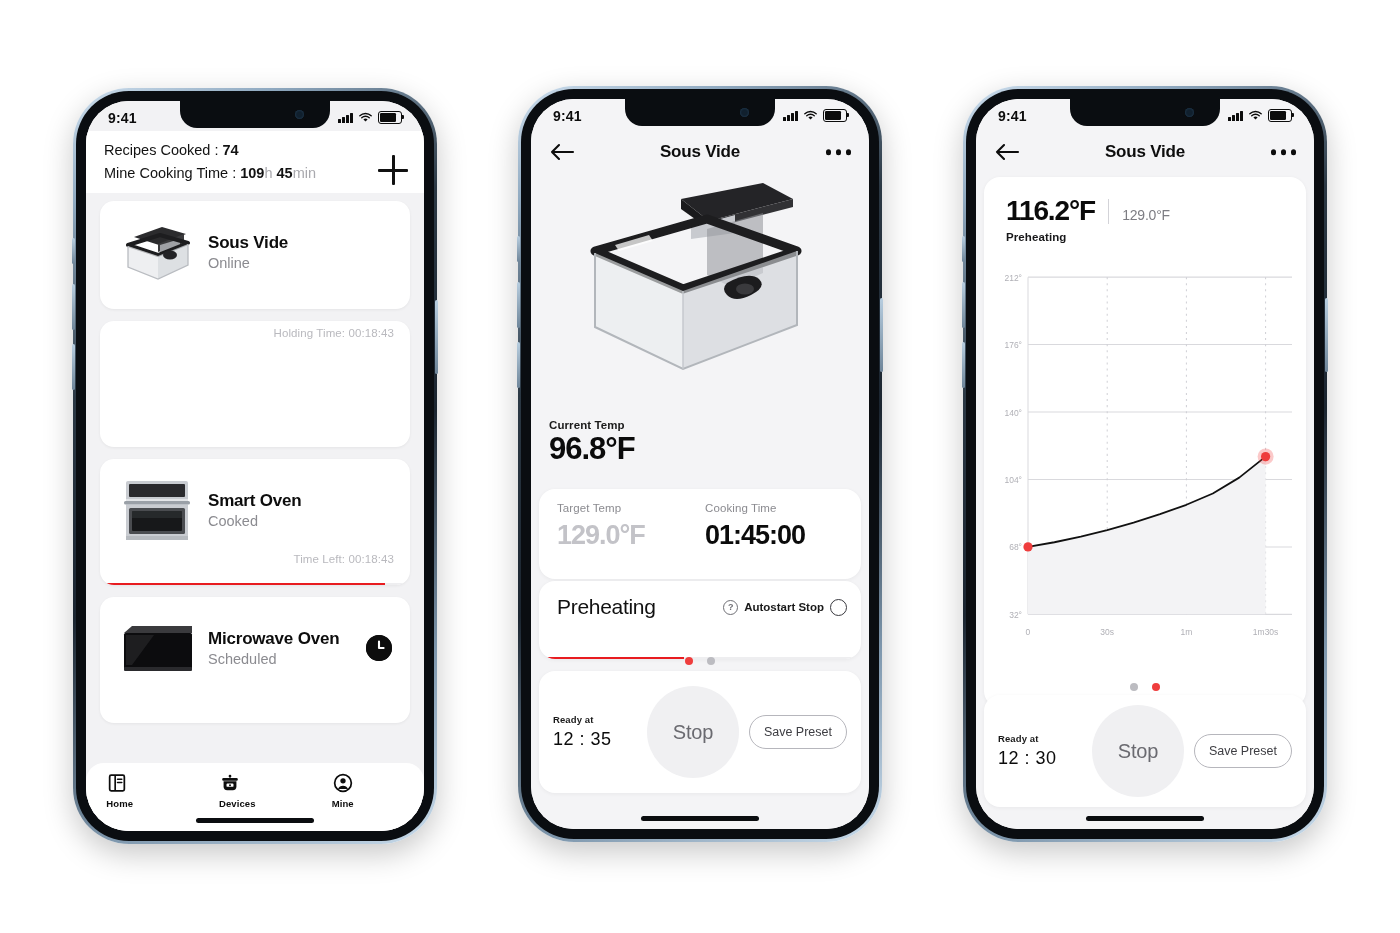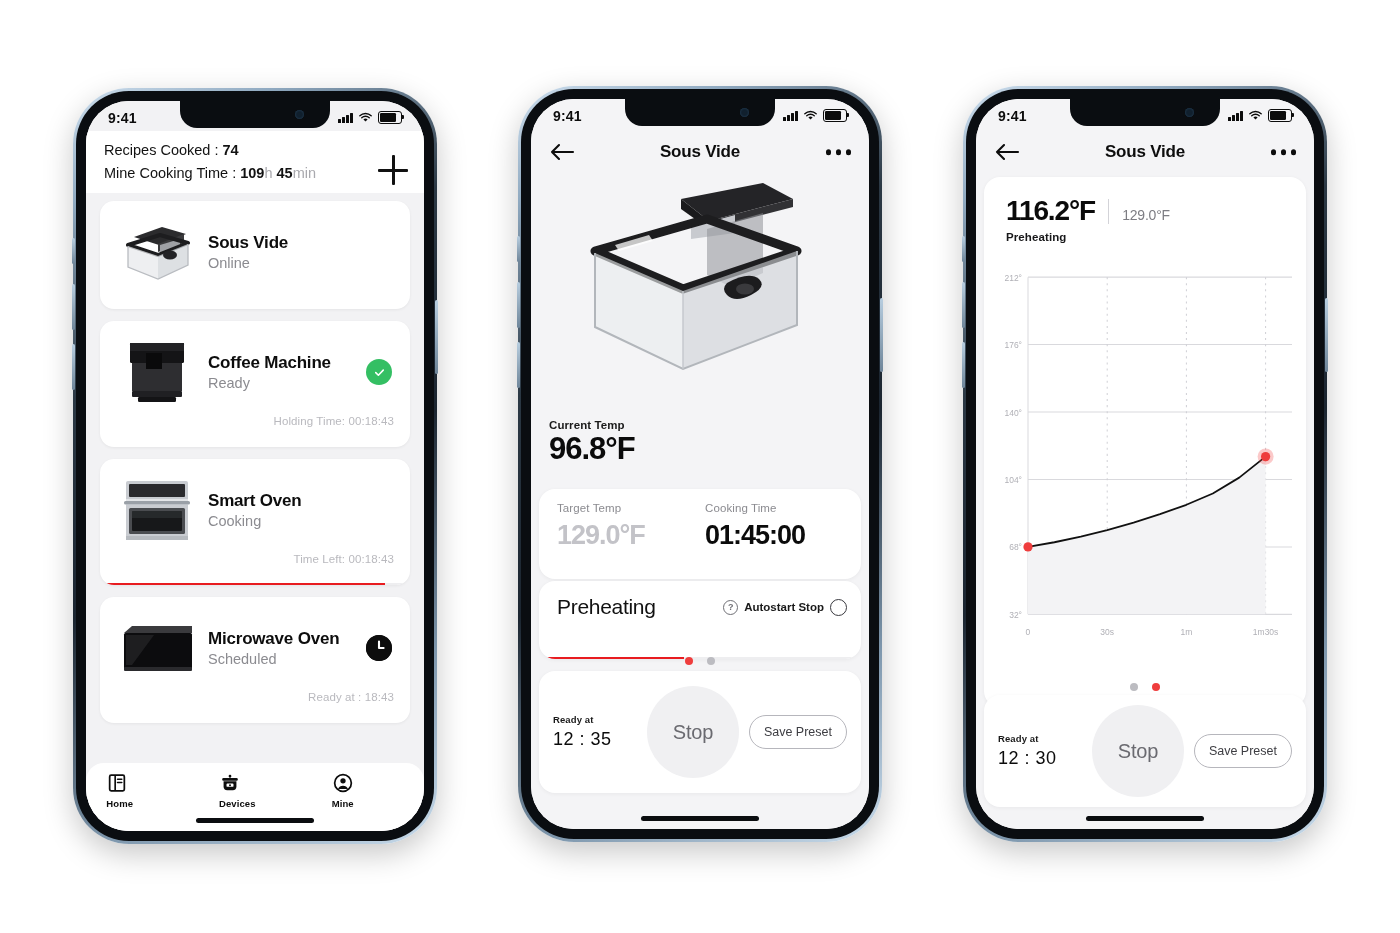--- a/index.html
+++ b/index.html
@@ -248,61 +248,40 @@
               </svg>
             </div>
             <div class="info">
               <div class="nm">Sous Vide</div>
               <div class="sub">Online</div>
             </div>
           </div>
         </div>
 
         <div class="devcard" style="height:126px;">
-          <div class="row">
-            <div class="thumb">
-              <svg viewBox="0 0 86 74" class="art">
-                <rect x="16" y="8" width="54" height="20" rx="1.5" fill="#141416"></rect>
-                <rect x="16" y="8" width="54" height="8" fill="#222225"></rect>
-                <rect x="18" y="28" width="50" height="28" fill="#2e2e31"></rect>
-                <rect x="32" y="18" width="16" height="16" fill="#0a0a0b"></rect>
-                <rect x="18" y="56" width="50" height="6" rx="1" fill="#202023"></rect>
-                <rect x="24" y="62" width="38" height="5" rx="1.2" fill="#141416"></rect>
-              </svg>
-            </div>
-            <div class="info">
-              <div class="nm">Coffee Machine</div>
-              <div class="sub">Ready</div>
-            </div>
-            <div class="badge badge-ok">
-              <svg viewBox="0 0 20 20">
-                <path d="M5 10.2 L8.5 13.6 L15 6.8" fill="none" stroke="#fff" stroke-width="2.1" stroke-linecap="round" stroke-linejoin="round"></path>
-              </svg>
-            </div>
-          </div>
           <div class="meta">Holding Time:  00:18:43</div>
         </div>
 
         <div class="devcard" style="height:126px;">
           <div class="row">
             <div class="thumb">
               <svg viewBox="0 0 86 74" class="art">
                 <rect x="12" y="8" width="62" height="58" rx="2" fill="#c9ccd1"></rect>
                 <rect x="15" y="11" width="56" height="13" rx="1" fill="#2a2a2d"></rect>
                 <rect x="12" y="26" width="62" height="6" fill="#e3e5e8"></rect>
                 <rect x="10" y="28" width="66" height="3.5" rx="1.6" fill="#9aa0a7"></rect>
                 <rect x="15" y="35" width="56" height="26" rx="1.5" fill="#4a4c50"></rect>
                 <rect x="18" y="38" width="50" height="20" rx="1" fill="#17181a"></rect>
                 <rect x="18" y="38" width="50" height="7" fill="#2e3033" opacity=".7"></rect>
                 <rect x="12" y="63" width="62" height="4" fill="#b7bbc0"></rect>
               </svg>
             </div>
             <div class="info">
               <div class="nm">Smart Oven</div>
-              <div class="sub">Cooking</div>
+              <div class="sub">Cooked</div>
             </div>
           </div>
           <div class="meta">Time Left:  00:18:43</div>
           <div class="prog">
               <i id="ovenprog" style="width: 92%;"></i>
             </div>
         </div>
 
         <div class="devcard" style="height:126px;">
           <div class="row">
@@ -318,21 +297,20 @@
               <div class="nm">Microwave Oven</div>
               <div class="sub">Scheduled</div>
             </div>
             <div class="badge badge-clock">
               <svg viewBox="0 0 26 26">
                 <circle cx="13" cy="13" r="13" fill="#0d0d0d"></circle>
                 <path d="M13 6.5 L13 13 L17.6 13" fill="none" stroke="#fff" stroke-width="2.1" stroke-linecap="round" stroke-linejoin="round"></path>
               </svg>
             </div>
           </div>
-          <div class="meta">Ready at : 18:43</div>
         </div>
 
       </div>
 
       <div class="tabbar">
         <div class="tabitem">
           <svg viewBox="0 0 24 24">
             <rect x="4" y="3.5" width="16" height="17" rx="1.6" fill="none" stroke="#0d0d0d" stroke-width="1.9"></rect>
             <line x1="10" y1="3.5" x2="10" y2="20.5" stroke="#0d0d0d" stroke-width="1.8"></line>
             <line x1="12.6" y1="8" x2="17.2" y2="8" stroke="#0d0d0d" stroke-width="1.7" stroke-linecap="round"></line>

